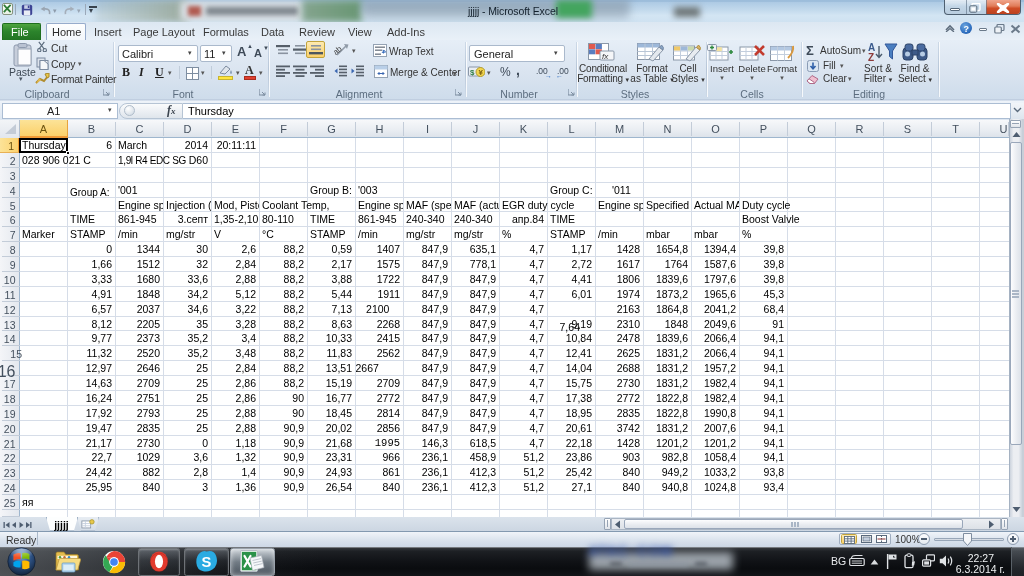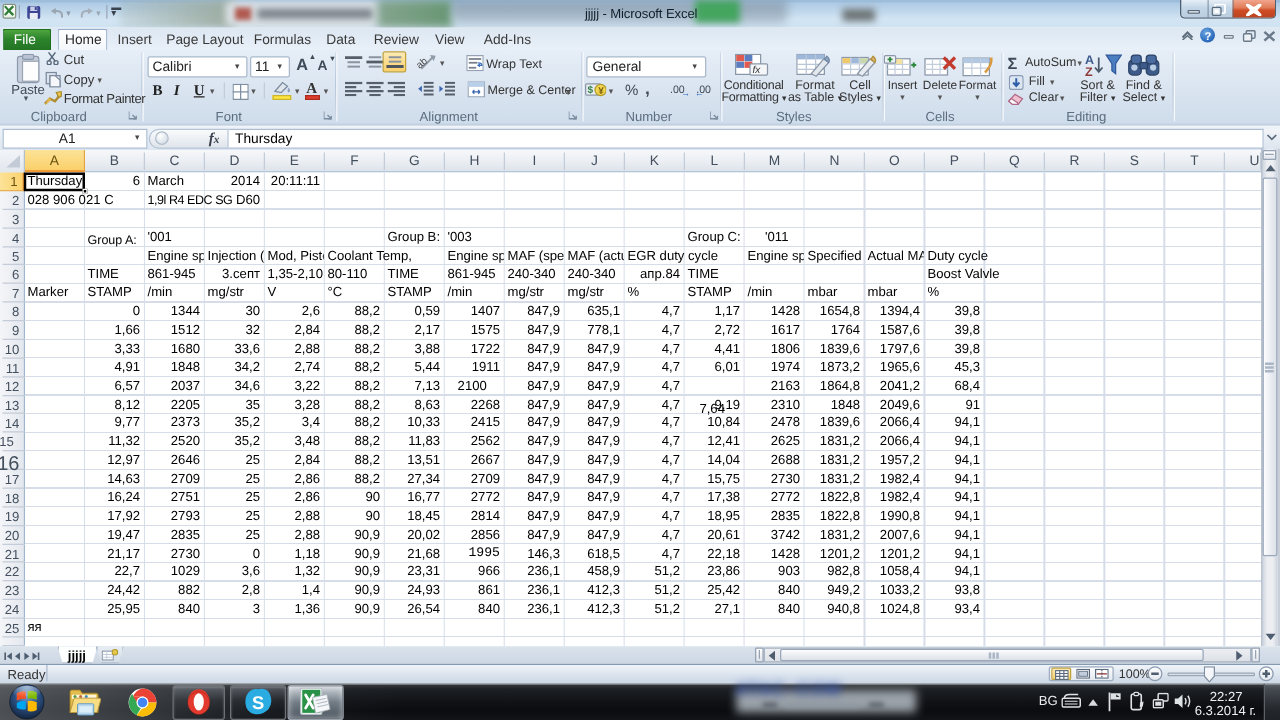--- a/index.html
+++ b/index.html
@@ -459,21 +459,21 @@
 <div class="tx" style="left:15.5px;top:273.92px;transform:translateX(-100%);font-size:10.5px;color:#44505e">10</div>
 <div class="abs" style="left:2px;top:300.68px;width:17.5px;height:1px;background:#c3ccd8"></div>
 <div class="tx" style="left:15.5px;top:288.8px;transform:translateX(-100%);font-size:10.5px;color:#44505e">11</div>
 <div class="abs" style="left:2px;top:315.56px;width:17.5px;height:1px;background:#c3ccd8"></div>
 <div class="tx" style="left:15.5px;top:303.68px;transform:translateX(-100%);font-size:10.5px;color:#44505e">12</div>
 <div class="abs" style="left:2px;top:330.44px;width:17.5px;height:1px;background:#c3ccd8"></div>
 <div class="tx" style="left:15.5px;top:318.56px;transform:translateX(-100%);font-size:10.5px;color:#44505e">13</div>
 <div class="abs" style="left:2px;top:345.32px;width:17.5px;height:1px;background:#c3ccd8"></div>
 <div class="tx" style="left:15.5px;top:333.44px;transform:translateX(-100%);font-size:10.5px;color:#44505e">14</div>
 <div class="abs" style="left:2px;top:360.20000000000005px;width:17.5px;height:1px;background:#c3ccd8"></div>
-<div class="tx" style="left:11px;top:348.32000000000005px;transform:translateX(-100%);font-size:10.5px;color:#44505e">15</div>
+<div class="tx" style="left:22px;top:348.32000000000005px;transform:translateX(-100%);font-size:10.5px;color:#44505e">15</div>
 <div class="abs" style="left:2px;top:375.08000000000004px;width:17.5px;height:1px;background:#c3ccd8"></div>
 <div class="tx" style="left:15.5px;top:363.20000000000005px;transform:translateX(-100%);font-size:16px;color:#44505e">16</div>
 <div class="abs" style="left:2px;top:389.96000000000004px;width:17.5px;height:1px;background:#c3ccd8"></div>
 <div class="tx" style="left:15.5px;top:378.08000000000004px;transform:translateX(-100%);font-size:10.5px;color:#44505e">17</div>
 <div class="abs" style="left:2px;top:404.84000000000003px;width:17.5px;height:1px;background:#c3ccd8"></div>
 <div class="tx" style="left:15.5px;top:392.96000000000004px;transform:translateX(-100%);font-size:10.5px;color:#44505e">18</div>
 <div class="abs" style="left:2px;top:419.72px;width:17.5px;height:1px;background:#c3ccd8"></div>
 <div class="tx" style="left:15.5px;top:407.84000000000003px;transform:translateX(-100%);font-size:10.5px;color:#44505e">19</div>
 <div class="abs" style="left:2px;top:434.6px;width:17.5px;height:1px;background:#c3ccd8"></div>
 <div class="tx" style="left:15.5px;top:422.72px;transform:translateX(-100%);font-size:10.5px;color:#44505e">20</div>
@@ -583,21 +583,21 @@
 <div class="tx" style="top:273.92px;font-size:10.5px;color:#000;line-height:11px;left:451.5px;width:44.5px;text-align:right;">847,9</div>
 <div class="tx" style="top:273.92px;font-size:10.5px;color:#000;line-height:11px;left:499.5px;width:44.5px;text-align:right;">4,7</div>
 <div class="tx" style="top:273.92px;font-size:10.5px;color:#000;line-height:11px;left:547.5px;width:44.5px;text-align:right;">4,41</div>
 <div class="tx" style="top:273.92px;font-size:10.5px;color:#000;line-height:11px;left:595.5px;width:44.5px;text-align:right;">1806</div>
 <div class="tx" style="top:273.92px;font-size:10.5px;color:#000;line-height:11px;left:643.5px;width:44.5px;text-align:right;">1839,6</div>
 <div class="tx" style="top:273.92px;font-size:10.5px;color:#000;line-height:11px;left:691.5px;width:44.5px;text-align:right;">1797,6</div>
 <div class="tx" style="top:273.92px;font-size:10.5px;color:#000;line-height:11px;left:739.5px;width:44.5px;text-align:right;">39,8</div>
 <div class="tx" style="top:288.8px;font-size:10.5px;color:#000;line-height:11px;left:67.5px;width:44.5px;text-align:right;">4,91</div>
 <div class="tx" style="top:288.8px;font-size:10.5px;color:#000;line-height:11px;left:115.5px;width:44.5px;text-align:right;">1848</div>
 <div class="tx" style="top:288.8px;font-size:10.5px;color:#000;line-height:11px;left:163.5px;width:44.5px;text-align:right;">34,2</div>
-<div class="tx" style="top:288.8px;font-size:10.5px;color:#000;line-height:11px;left:211.5px;width:44.5px;text-align:right;">2,74</div>
+<div class="tx" style="top:288.8px;font-size:10.5px;color:#000;line-height:11px;left:211.5px;width:44.5px;text-align:right;">5,12</div>
 <div class="tx" style="top:288.8px;font-size:10.5px;color:#000;line-height:11px;left:259.5px;width:44.5px;text-align:right;">88,2</div>
 <div class="tx" style="top:288.8px;font-size:10.5px;color:#000;line-height:11px;left:307.5px;width:44.5px;text-align:right;">5,44</div>
 <div class="tx" style="top:288.8px;font-size:10.5px;color:#000;line-height:11px;left:355.5px;width:44.5px;text-align:right;">1911</div>
 <div class="tx" style="top:288.8px;font-size:10.5px;color:#000;line-height:11px;left:403.5px;width:44.5px;text-align:right;">847,9</div>
 <div class="tx" style="top:288.8px;font-size:10.5px;color:#000;line-height:11px;left:451.5px;width:44.5px;text-align:right;">847,9</div>
 <div class="tx" style="top:288.8px;font-size:10.5px;color:#000;line-height:11px;left:499.5px;width:44.5px;text-align:right;">4,7</div>
 <div class="tx" style="top:288.8px;font-size:10.5px;color:#000;line-height:11px;left:547.5px;width:44.5px;text-align:right;">6,01</div>
 <div class="tx" style="top:288.8px;font-size:10.5px;color:#000;line-height:11px;left:595.5px;width:44.5px;text-align:right;">1974</div>
 <div class="tx" style="top:288.8px;font-size:10.5px;color:#000;line-height:11px;left:643.5px;width:44.5px;text-align:right;">1873,2</div>
 <div class="tx" style="top:288.8px;font-size:10.5px;color:#000;line-height:11px;left:691.5px;width:44.5px;text-align:right;">1965,6</div>
@@ -661,35 +661,35 @@
 <div class="tx" style="top:348.32000000000005px;font-size:10.5px;color:#000;line-height:11px;left:595.5px;width:44.5px;text-align:right;">2625</div>
 <div class="tx" style="top:348.32000000000005px;font-size:10.5px;color:#000;line-height:11px;left:643.5px;width:44.5px;text-align:right;">1831,2</div>
 <div class="tx" style="top:348.32000000000005px;font-size:10.5px;color:#000;line-height:11px;left:691.5px;width:44.5px;text-align:right;">2066,4</div>
 <div class="tx" style="top:348.32000000000005px;font-size:10.5px;color:#000;line-height:11px;left:739.5px;width:44.5px;text-align:right;">94,1</div>
 <div class="tx" style="top:363.20000000000005px;font-size:10.5px;color:#000;line-height:11px;left:67.5px;width:44.5px;text-align:right;">12,97</div>
 <div class="tx" style="top:363.20000000000005px;font-size:10.5px;color:#000;line-height:11px;left:115.5px;width:44.5px;text-align:right;">2646</div>
 <div class="tx" style="top:363.20000000000005px;font-size:10.5px;color:#000;line-height:11px;left:163.5px;width:44.5px;text-align:right;">25</div>
 <div class="tx" style="top:363.20000000000005px;font-size:10.5px;color:#000;line-height:11px;left:211.5px;width:44.5px;text-align:right;">2,84</div>
 <div class="tx" style="top:363.20000000000005px;font-size:10.5px;color:#000;line-height:11px;left:259.5px;width:44.5px;text-align:right;">88,2</div>
 <div class="tx" style="top:363.20000000000005px;font-size:10.5px;color:#000;line-height:11px;left:307.5px;width:44.5px;text-align:right;">13,51</div>
-<div class="tx" style="top:363.20000000000005px;font-size:10.5px;color:#000;line-height:11px;left:355.5px;width:44.5px;text-align:right;">2667</div>
+<div class="tx" style="top:363.20000000000005px;font-size:10.5px;color:#000;line-height:11px;left:355.5px;width:44.5px;">2667</div>
 <div class="tx" style="top:363.20000000000005px;font-size:10.5px;color:#000;line-height:11px;left:403.5px;width:44.5px;text-align:right;">847,9</div>
 <div class="tx" style="top:363.20000000000005px;font-size:10.5px;color:#000;line-height:11px;left:451.5px;width:44.5px;text-align:right;">847,9</div>
 <div class="tx" style="top:363.20000000000005px;font-size:10.5px;color:#000;line-height:11px;left:499.5px;width:44.5px;text-align:right;">4,7</div>
 <div class="tx" style="top:363.20000000000005px;font-size:10.5px;color:#000;line-height:11px;left:547.5px;width:44.5px;text-align:right;">14,04</div>
 <div class="tx" style="top:363.20000000000005px;font-size:10.5px;color:#000;line-height:11px;left:595.5px;width:44.5px;text-align:right;">2688</div>
 <div class="tx" style="top:363.20000000000005px;font-size:10.5px;color:#000;line-height:11px;left:643.5px;width:44.5px;text-align:right;">1831,2</div>
 <div class="tx" style="top:363.20000000000005px;font-size:10.5px;color:#000;line-height:11px;left:691.5px;width:44.5px;text-align:right;">1957,2</div>
 <div class="tx" style="top:363.20000000000005px;font-size:10.5px;color:#000;line-height:11px;left:739.5px;width:44.5px;text-align:right;">94,1</div>
 <div class="tx" style="top:378.08000000000004px;font-size:10.5px;color:#000;line-height:11px;left:67.5px;width:44.5px;text-align:right;">14,63</div>
 <div class="tx" style="top:378.08000000000004px;font-size:10.5px;color:#000;line-height:11px;left:115.5px;width:44.5px;text-align:right;">2709</div>
 <div class="tx" style="top:378.08000000000004px;font-size:10.5px;color:#000;line-height:11px;left:163.5px;width:44.5px;text-align:right;">25</div>
 <div class="tx" style="top:378.08000000000004px;font-size:10.5px;color:#000;line-height:11px;left:211.5px;width:44.5px;text-align:right;">2,86</div>
 <div class="tx" style="top:378.08000000000004px;font-size:10.5px;color:#000;line-height:11px;left:259.5px;width:44.5px;text-align:right;">88,2</div>
-<div class="tx" style="top:378.08000000000004px;font-size:10.5px;color:#000;line-height:11px;left:307.5px;width:44.5px;text-align:right;">27,34</div>
+<div class="tx" style="top:378.08000000000004px;font-size:10.5px;color:#000;line-height:11px;left:307.5px;width:44.5px;text-align:right;">15,19</div>
 <div class="tx" style="top:378.08000000000004px;font-size:10.5px;color:#000;line-height:11px;left:355.5px;width:44.5px;text-align:right;">2709</div>
 <div class="tx" style="top:378.08000000000004px;font-size:10.5px;color:#000;line-height:11px;left:403.5px;width:44.5px;text-align:right;">847,9</div>
 <div class="tx" style="top:378.08000000000004px;font-size:10.5px;color:#000;line-height:11px;left:451.5px;width:44.5px;text-align:right;">847,9</div>
 <div class="tx" style="top:378.08000000000004px;font-size:10.5px;color:#000;line-height:11px;left:499.5px;width:44.5px;text-align:right;">4,7</div>
 <div class="tx" style="top:378.08000000000004px;font-size:10.5px;color:#000;line-height:11px;left:547.5px;width:44.5px;text-align:right;">15,75</div>
 <div class="tx" style="top:378.08000000000004px;font-size:10.5px;color:#000;line-height:11px;left:595.5px;width:44.5px;text-align:right;">2730</div>
 <div class="tx" style="top:378.08000000000004px;font-size:10.5px;color:#000;line-height:11px;left:643.5px;width:44.5px;text-align:right;">1831,2</div>
 <div class="tx" style="top:378.08000000000004px;font-size:10.5px;color:#000;line-height:11px;left:691.5px;width:44.5px;text-align:right;">1982,4</div>
 <div class="tx" style="top:378.08000000000004px;font-size:10.5px;color:#000;line-height:11px;left:739.5px;width:44.5px;text-align:right;">94,1</div>
 <div class="tx" style="top:392.96000000000004px;font-size:10.5px;color:#000;line-height:11px;left:67.5px;width:44.5px;text-align:right;">16,24</div>

